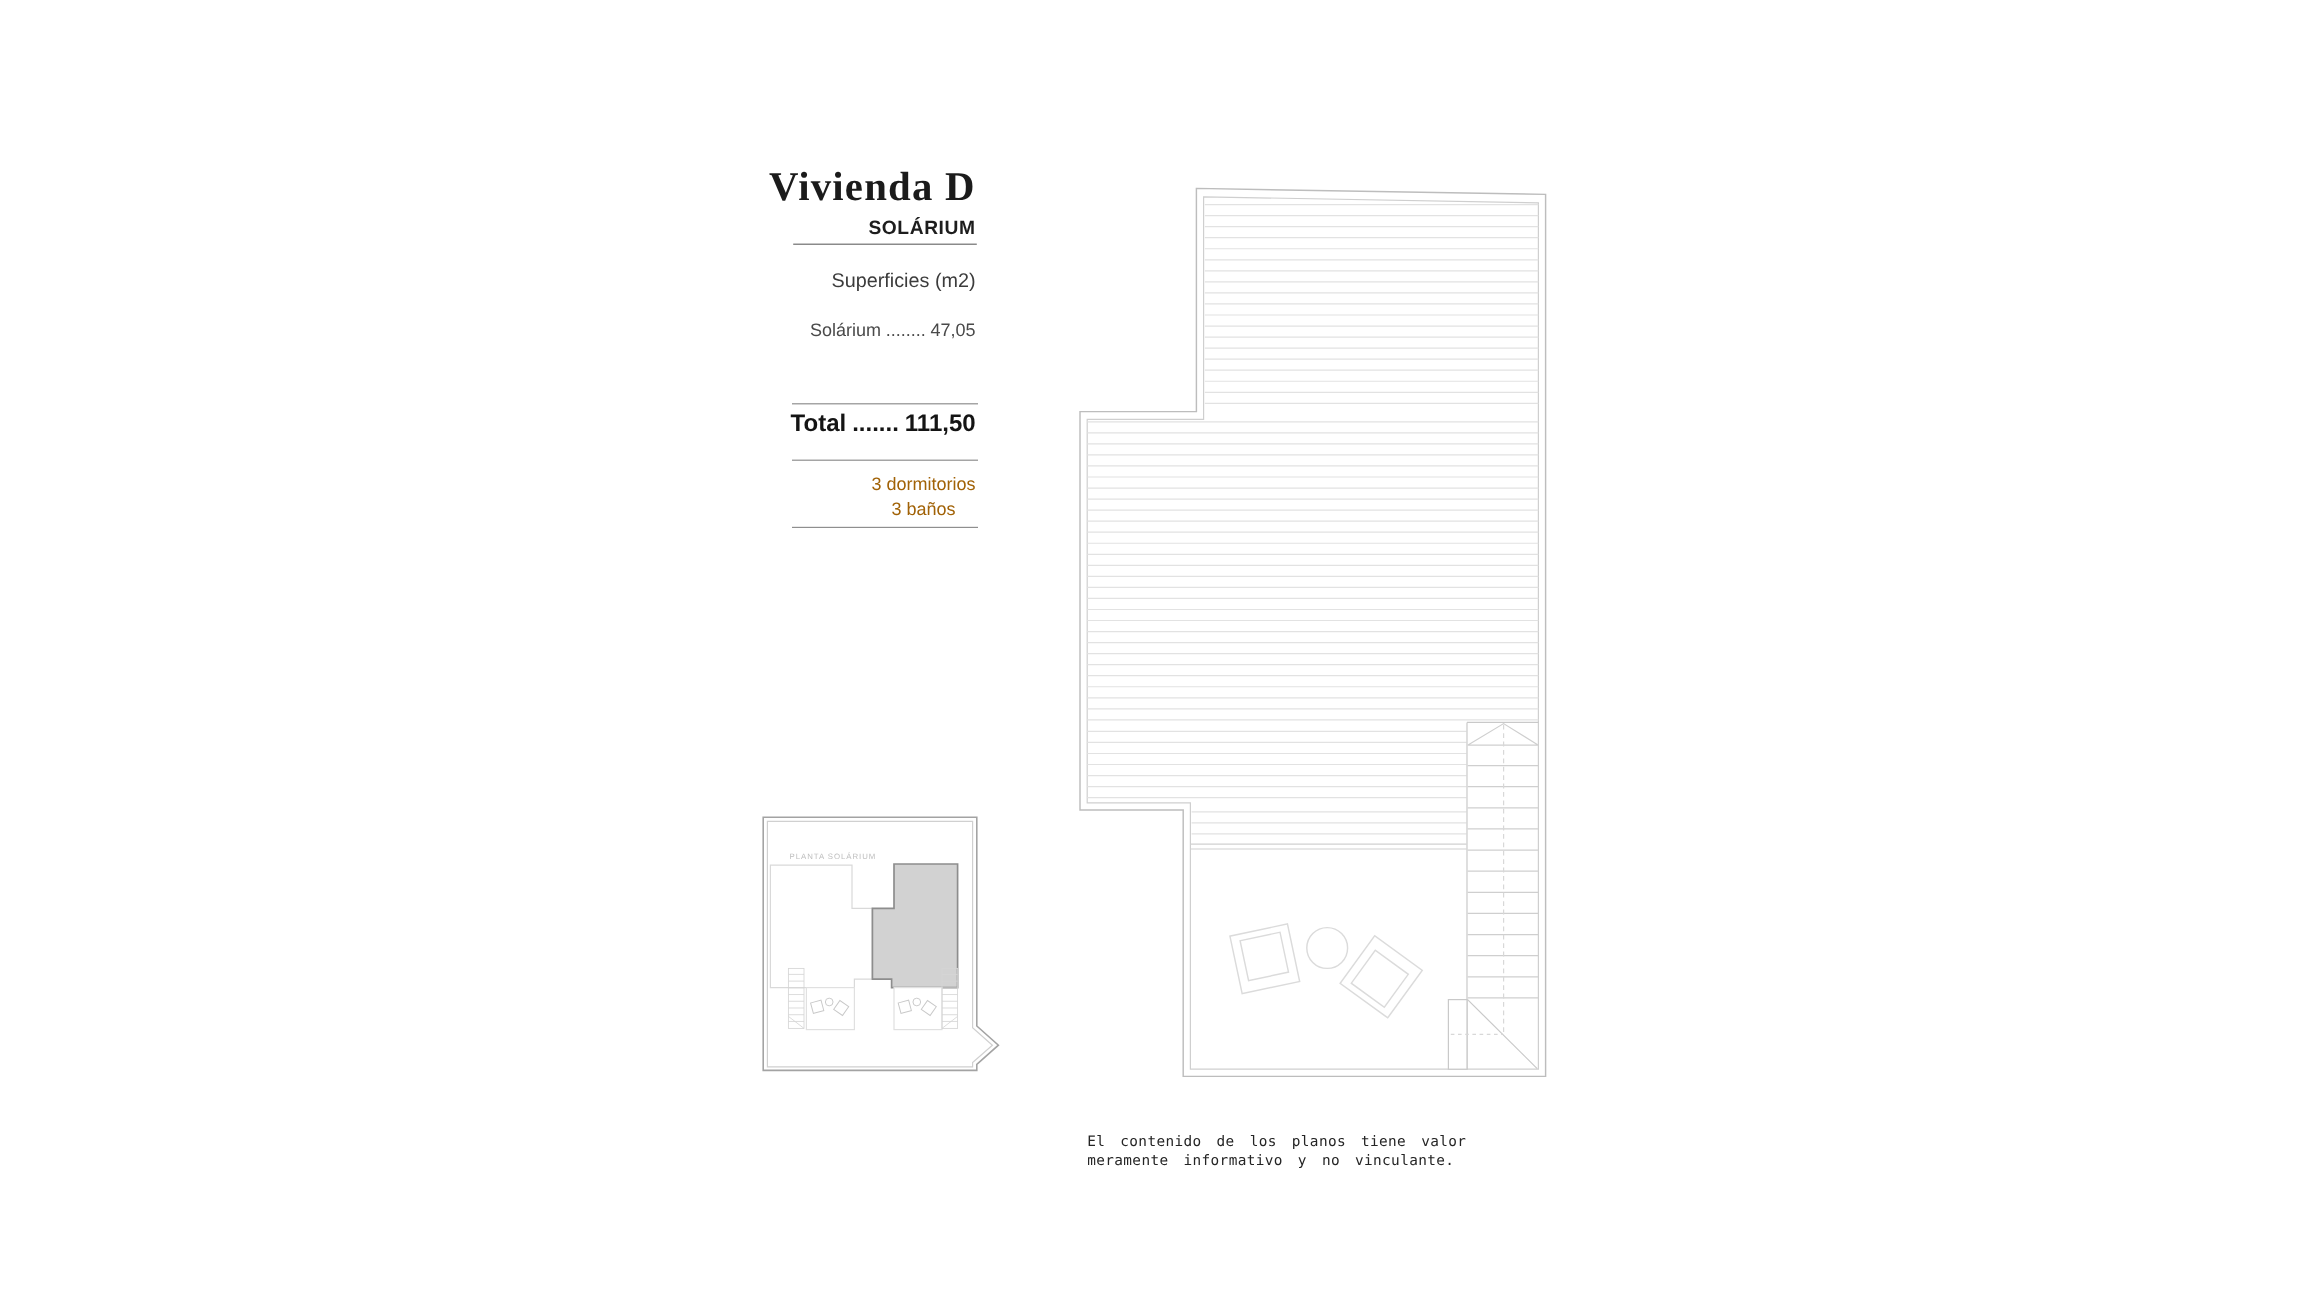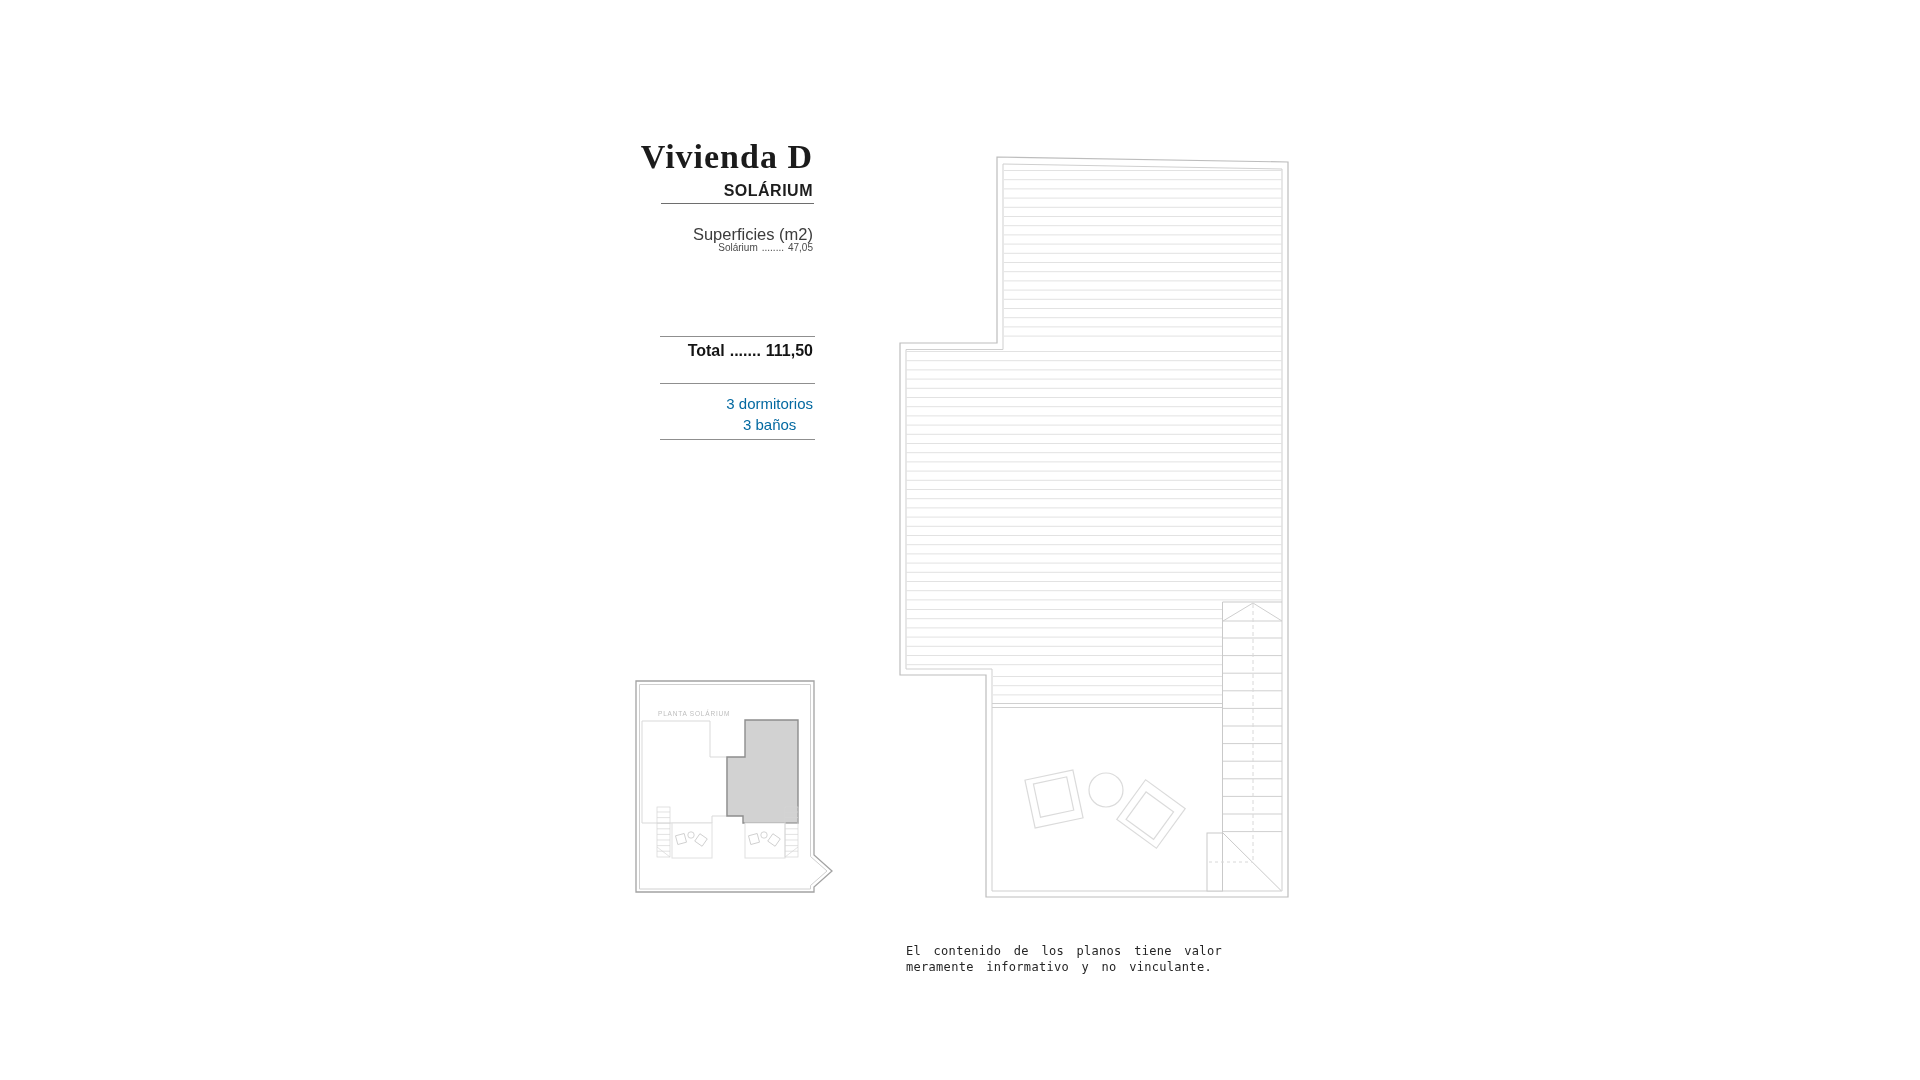--- a/index.html
+++ b/index.html
@@ -7,27 +7,27 @@
        font-family:"Liberation Sans",sans-serif;}
   .abs{position:absolute;}
 
   
   .rcol{position:absolute;right:1107px;text-align:center;white-space:nowrap;}
   .title{top:138px;font-family:"Liberation Serif",serif;font-size:34px;
          font-weight:600;letter-spacing:1px;color:#1b1b1b;}
   .subtitle{top:182px;font-size:16px;font-weight:bold;letter-spacing:.5px;color:#1d1d1d;}
   .title-rule{top:203px;left:661px;width:153px;border-top:1.6px solid #6e6e6e;height:0;}
   .surf-heading{top:225px;font-size:16.5px;color:#3c3c3c;margin-left:12px;}
-  .surf-row{top:242px;font-size:10px;color:#4a4a4a;}
+  .surf-row{top:267px;font-size:15px;color:#4a4a4a;}
   .surf-row span{margin-left:4px;}
   .hrule{height:0;border-top:1.2px solid #8f8f8f;left:660px;width:155px;}
   .rule1{top:336px;} .rule2{top:383px;} .rule3{top:439px;}
-  .total-row{top:342px;font-size:16px;font-weight:bold;color:#141414;}
+  .total-row{top:342px;font-size:20px;font-weight:bold;color:#141414;}
   .total-row span{margin-left:5px;}
-  .features{top:394px;font-size:15px;line-height:20.5px;color:#0369a1;}
+  .features{top:394px;font-size:15px;line-height:20.5px;color:#a16207;}
 
   
   .disclaimer{left:906px;top:944px;font-family:"DejaVu Sans Mono",monospace;
               font-size:12px;line-height:15.5px;letter-spacing:.3px;word-spacing:5px;
               color:#252525;}
 
   svg{display:block;}
   text{font-family:"Liberation Sans",sans-serif;}
 </style>
 </head>

